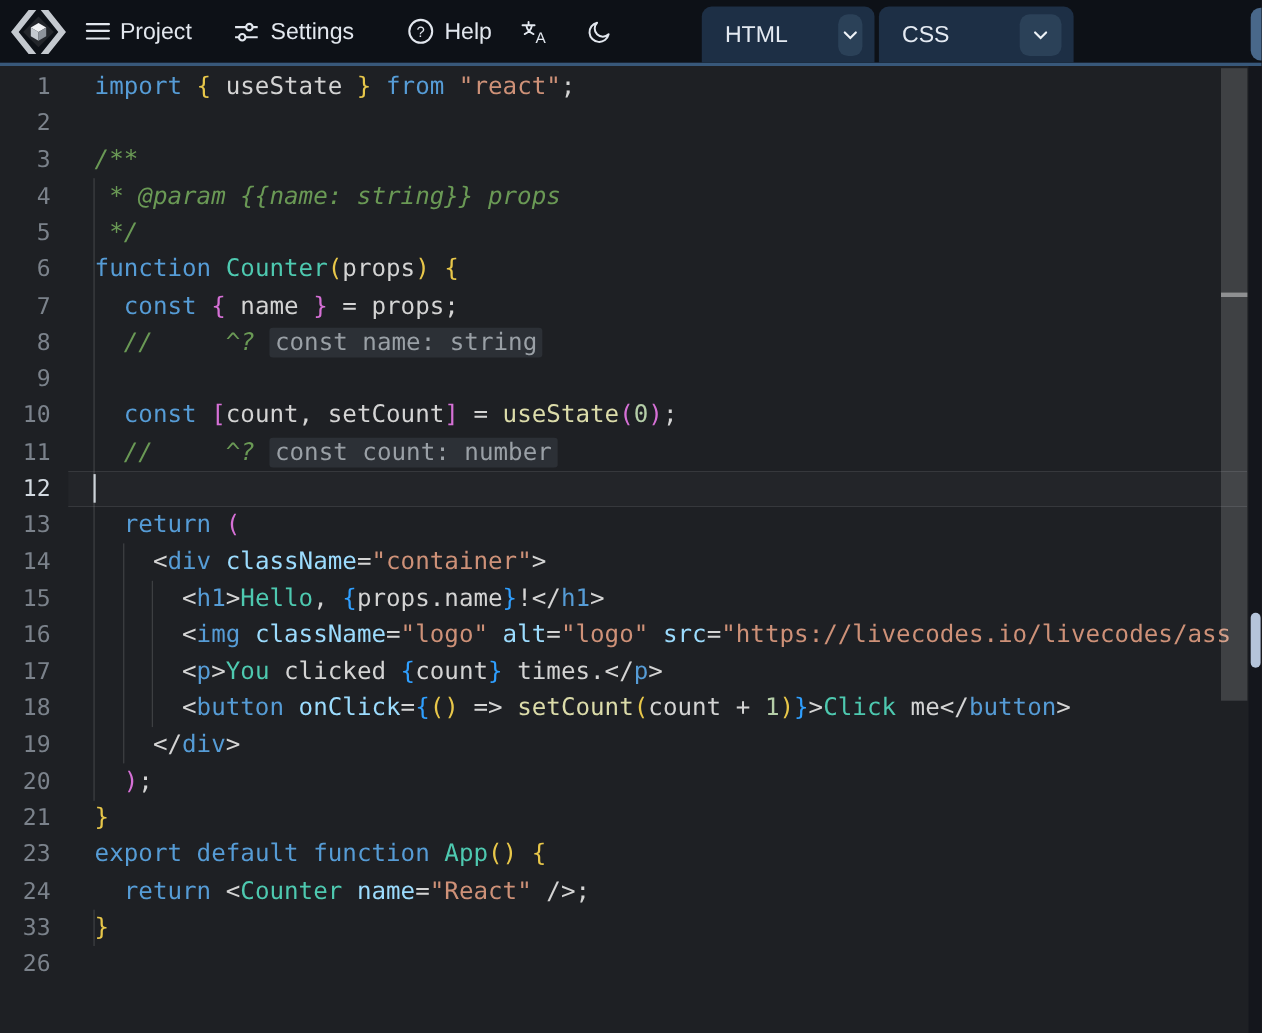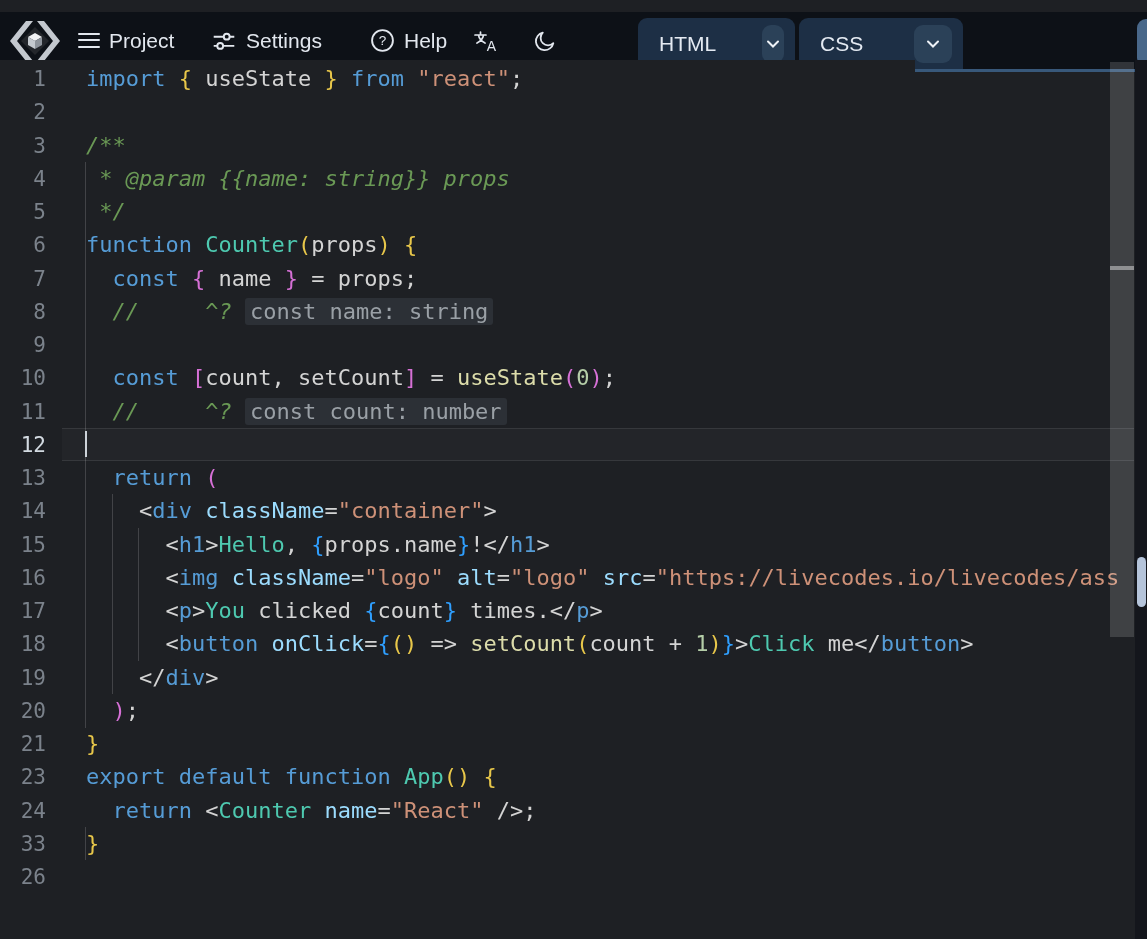--- a/index.html
+++ b/index.html
@@ -1,38 +1,38 @@
 <!DOCTYPE html>
 <html style="--toolbar-bg: #0d1117; --toolbar-border: #38587a; --tab-bg: #1d2f45; --tab-active-bg: #35536f; --chev-bg: #2b4158; --chev-active-bg: #49688a; --editor-bg: #1e2024; --gutter: #7b828b; --gutter-active: #d3dae1; --c-kw: #569cd6; --c-type: #4ec9b0; --c-str: #ce9178; --c-num: #b5cea8; --c-fn: #dcdcaa; --c-attr: #9cdcfe; --c-com: #6a9955; --c-def: #d4d4d4; --c-b1: #e8c74a; --c-b2: #d670d6; --c-b3: #2f9fff; --c-inlay: #9aa0a6; --c-inlaybg: #2c3036;"><head>
 <meta charset="utf-8">
 <style>
   html,body{margin:0;padding:0;background:#1e2024;}
   #app{position:relative;width:1147px;height:939px;overflow:hidden;
        font-family:"Liberation Sans",sans-serif;}
 
   
-  .toolbar{position:absolute;left:0;top:12px;width:1147px;height:57px;
+  .toolbar{position:absolute;left:0;top:0;width:1147px;height:57px;
            background:var(--toolbar-bg);border-bottom:3px solid var(--toolbar-border);}
   .logo{position:absolute;left:6px;top:7px;width:58px;height:44px;cursor:pointer;}
   .menu-item{position:absolute;top:0;height:57px;display:flex;align-items:center;gap:9px;
              color:#e2e7ee;font-size:21px;cursor:pointer;}
   .mi-project{left:78px;} .mi-settings{left:211px;} .mi-help{left:370px;}
   .icon-btn{position:absolute;top:14px;width:30px;height:30px;display:flex;
             align-items:center;justify-content:center;cursor:pointer;}
   .ib-translate{left:471px;} .ib-moon{left:530px;}
   .hamburger{display:inline-block;width:22px;height:16px;position:relative;}
   .hamburger span{position:absolute;left:0;width:22px;height:2.4px;background:#e2e7ee;border-radius:1px;}
   .hamburger span:nth-child(1){top:0;} .hamburger span:nth-child(2){top:6.5px;} .hamburger span:nth-child(3){top:13px;}
 
   .tab{position:absolute;top:6px;height:51px;border-radius:9px 9px 0 0;
        background:var(--tab-bg);display:flex;align-items:center;
        justify-content:space-between;padding:0 11px 0 21px;box-sizing:border-box;
        color:#e4eaf2;font-size:21px;cursor:pointer;gap:46px;}
   .tab.active{background:var(--tab-active-bg);}
-  .tab-html{left:638px;width:157px;} .tab-css{left:799px;width:164px;} .tab-jsx{left:958px;width:156px;}
+  .tab-html{left:638px;width:157px;} .tab-css{left:799px;width:177px;} .tab-jsx{left:958px;width:156px;}
   .tab-chevron{width:38px;height:38px;border-radius:9px;background:var(--chev-bg);
                display:flex;align-items:center;justify-content:center;cursor:pointer;}
   .tab.active .tab-chevron{background:var(--chev-active-bg);}
   .tab-sliver{position:absolute;top:7px;left:1137px;width:10px;height:48px;
               border-radius:9px 0 0 9px;background:var(--chev-active-bg);cursor:pointer;}
 
   
   .editor{position:absolute;left:0;top:60px;width:915px;height:879px;
           background:var(--editor-bg);padding-top:2px;box-sizing:border-box;}
   .code-line{position:relative;height:33.25px;line-height:33.25px;width:1135px;

